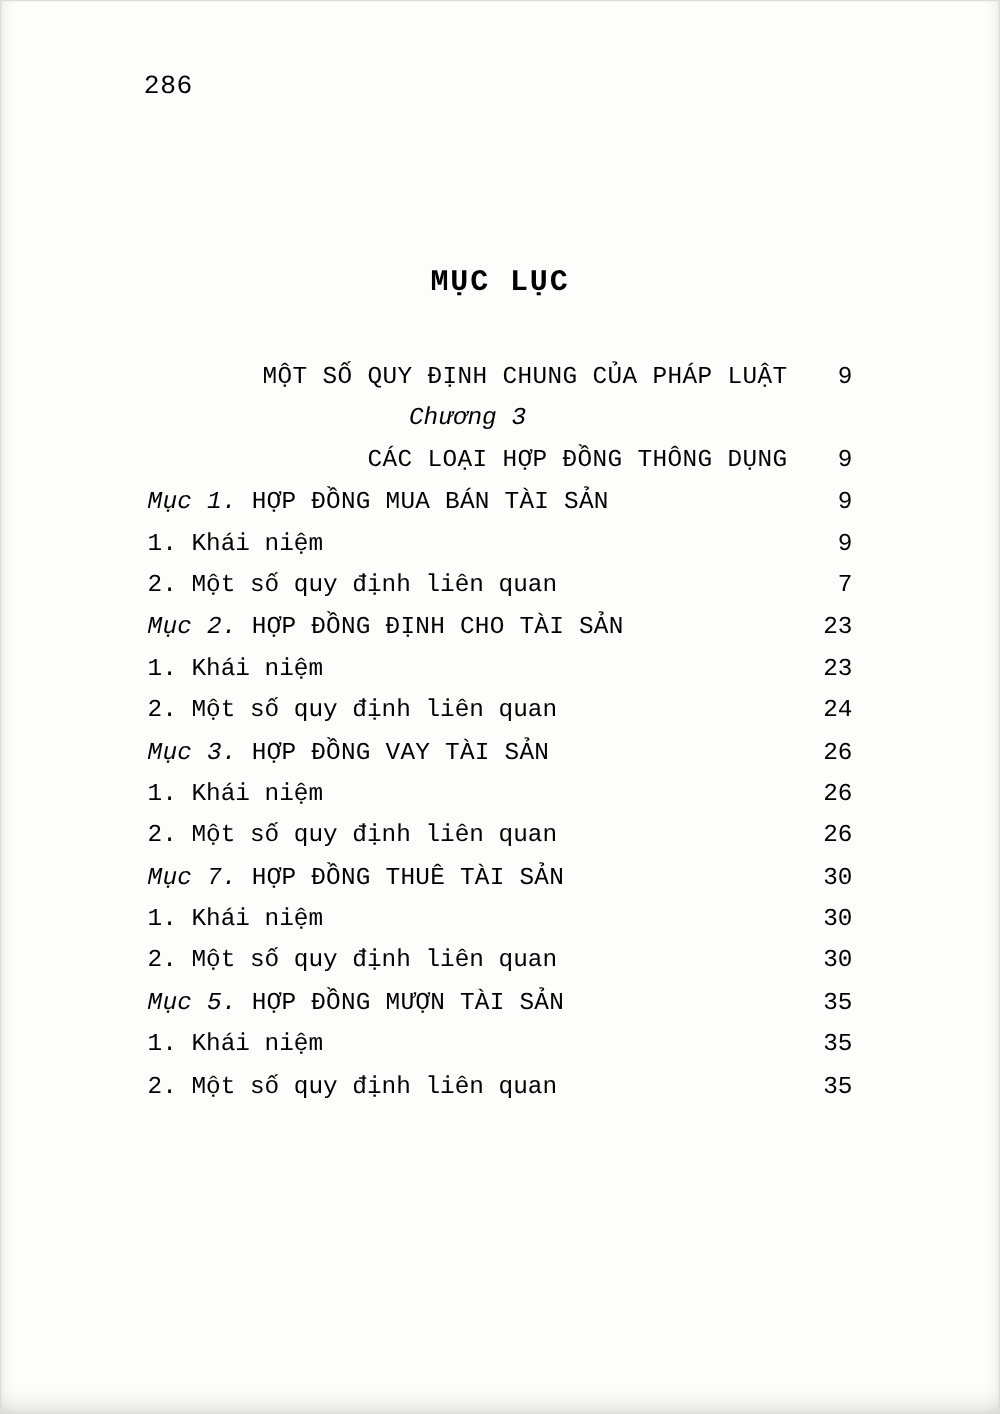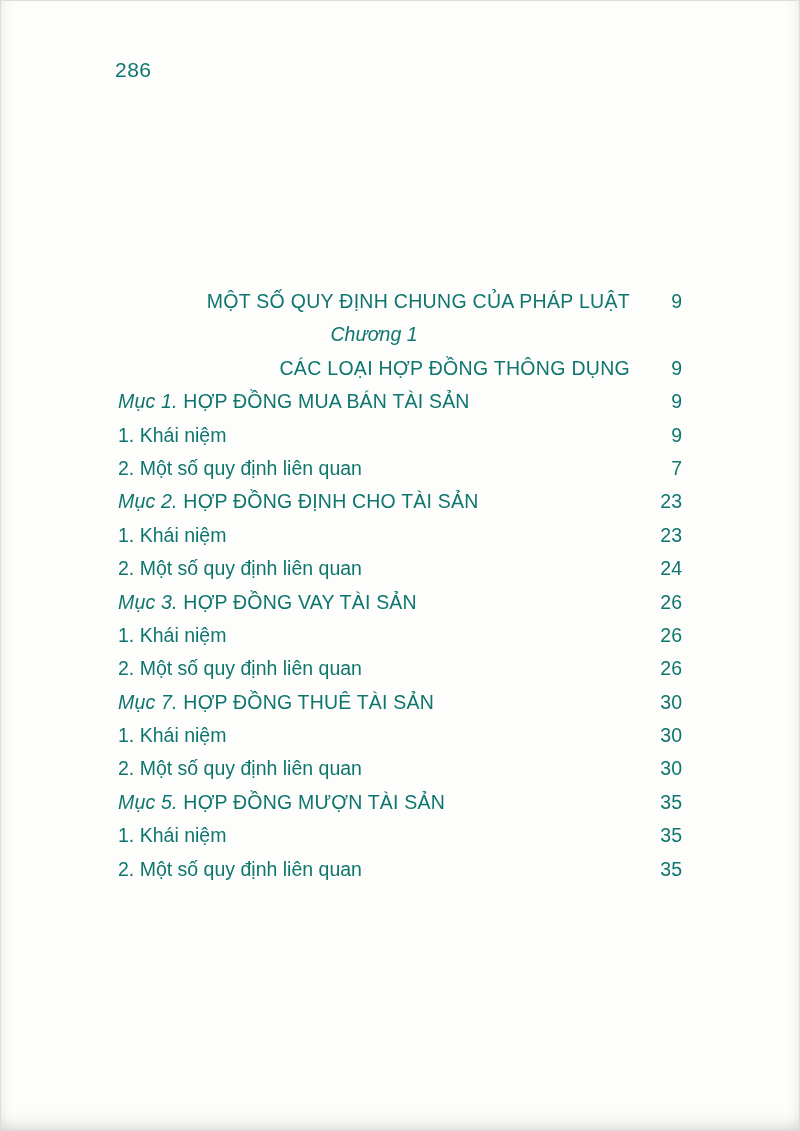--- a/index.html
+++ b/index.html
@@ -6,22 +6,22 @@
     margin: 0;
     padding: 0;
     background: #e9e9e7;
   }
   .sheet {
     position: relative;
     width: 800px;
     height: 1131px;
     margin: 0 auto;
     background: #fdfdfc;
-    color: #0f766e;
-    font-family: Liberation Sans, sans-serif;
+    color: #000000;
+    font-family: Liberation Mono, monospace;
     box-shadow: inset 0 0 0 1px #dcdcda, inset 0 -14px 22px -16px rgba(0,0,0,0.25),
                 inset 14px 0 20px -18px rgba(0,0,0,0.12),
                 inset -14px 0 20px -18px rgba(0,0,0,0.12);
     overflow: hidden;
   }
   .folio {
     position: absolute;
     top: 58px;
     left: 115px;
     font-size: 21px;
@@ -60,29 +60,30 @@
   .row.center-italic .lbl { font-style: italic; }
   .row.center-caps .lbl { letter-spacing: 0.3px; text-align: right; }
   .row.muc .prefix { font-style: italic; }
   .row.muc .lbl { letter-spacing: 0.2px; }
 </style>
 </head>
 <body>
 
 <div class="sheet">
   <div class="folio">286</div>
+  <h1 class="toc-title">MỤC LỤC</h1>
 
   <div class="toc-body">
 
       <div class="row center-caps">
         <span class="lbl">MỘT SỐ QUY ĐỊNH CHUNG CỦA PHÁP LUẬT</span>
         <span class="pg">9</span>
       </div>
       <div class="row center-italic">
-        <span class="lbl">Chương 1</span>
+        <span class="lbl">Chương 3</span>
         <span class="pg"></span>
       </div>
       <div class="row center-caps">
         <span class="lbl">CÁC LOẠI HỢP ĐỒNG THÔNG DỤNG</span>
         <span class="pg">9</span>
       </div>
       <div class="row muc">
         <span class="lbl"><span class="prefix">Mục 1.</span><span> HỢP ĐỒNG MUA BÁN TÀI SẢN</span></span>
         <span class="pg">9</span>
       </div>

